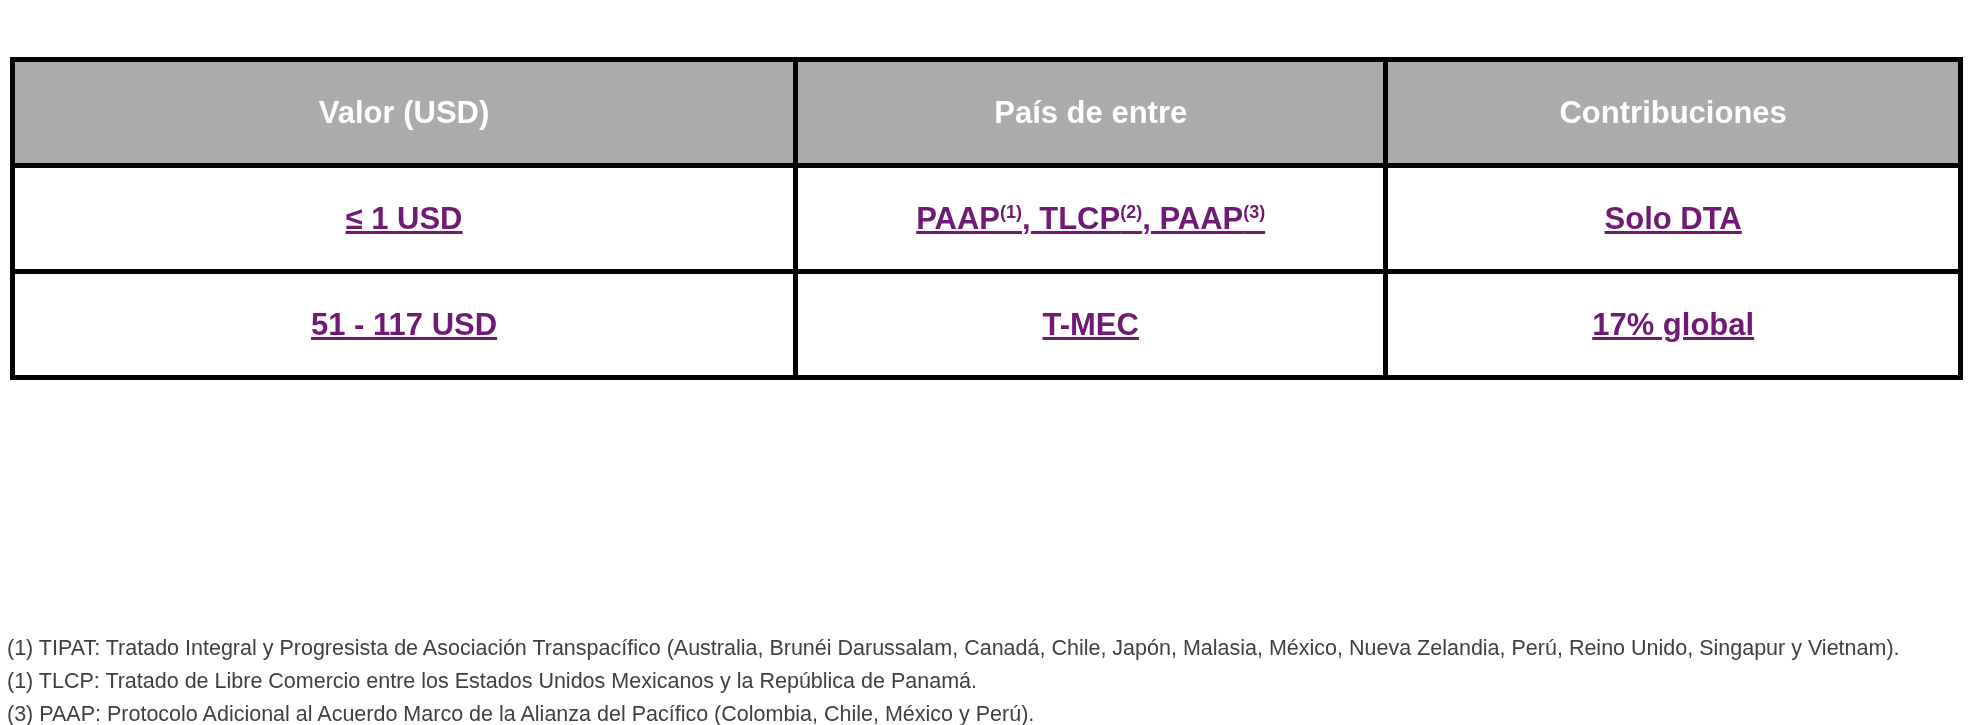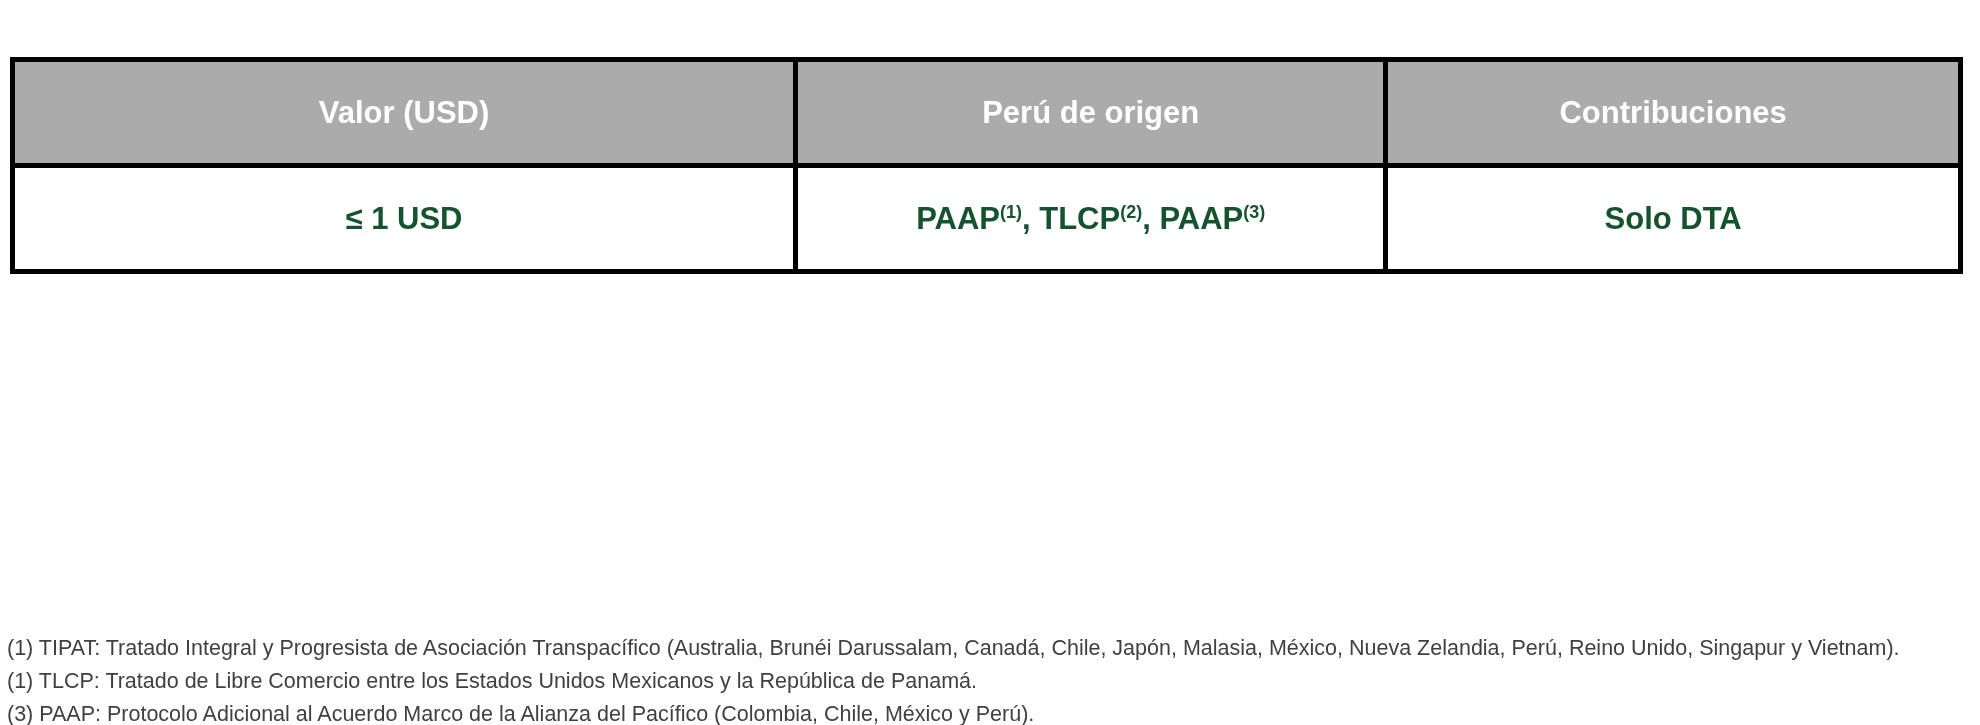--- a/index.html
+++ b/index.html
@@ -38,21 +38,22 @@
     padding: 0 6px;
   }
   table.duty-table th {
     height: 101px; 
     background: #ababab;
     color: #ffffff;
   }
   table.duty-table td {
     height: 101px;
     background: #ffffff;
-    color: #14532d;
+    color: #701a75;
+    text-decoration: underline;
   }
   col.c1 { width: 40.2%; }
   col.c2 { width: 30.3%; }
   col.c3 { width: 29.5%; }
   td sup {
     font-size: 0.58em;
     vertical-align: 0.62em;
     line-height: 0;
     font-weight: bold;
   }
@@ -78,29 +79,34 @@
 
   <table class="duty-table">
     <colgroup>
       <col class="c1">
         <col class="c2">
         <col class="c3">
     </colgroup>
     <thead>
       <tr>
         <th>Valor (USD)</th>
-        <th>Perú de origen</th>
+        <th>País de entre</th>
         <th>Contribuciones</th>
       </tr>
     </thead>
     <tbody>
       <tr>
         <td>≤ 1 USD</td>
         <td><span>PAAP</span><sup>(1)</sup><span>, TLCP</span><sup>(2)</sup><span>, PAAP</span><sup>(3)</sup></td>
         <td>Solo DTA</td>
+      </tr>
+      <tr>
+        <td>51 - 117 USD</td>
+        <td><span>T-MEC</span></td>
+        <td>17% global</td>
       </tr>
     </tbody>
   </table>
 
   <div class="footnotes">
     <p>(1) TIPAT: Tratado Integral y Progresista de Asociación Transpacífico (Australia, Brunéi Darussalam, Canadá, Chile, Japón, Malasia, México, Nueva Zelandia, Perú, Reino Unido, Singapur y Vietnam).</p>
     <p>(1) TLCP: Tratado de Libre Comercio entre los Estados Unidos Mexicanos y la República de Panamá.</p>
     <p>(3) PAAP: Protocolo Adicional al Acuerdo Marco de la Alianza del Pacífico (Colombia, Chile, México y Perú).</p>
   </div>
 

